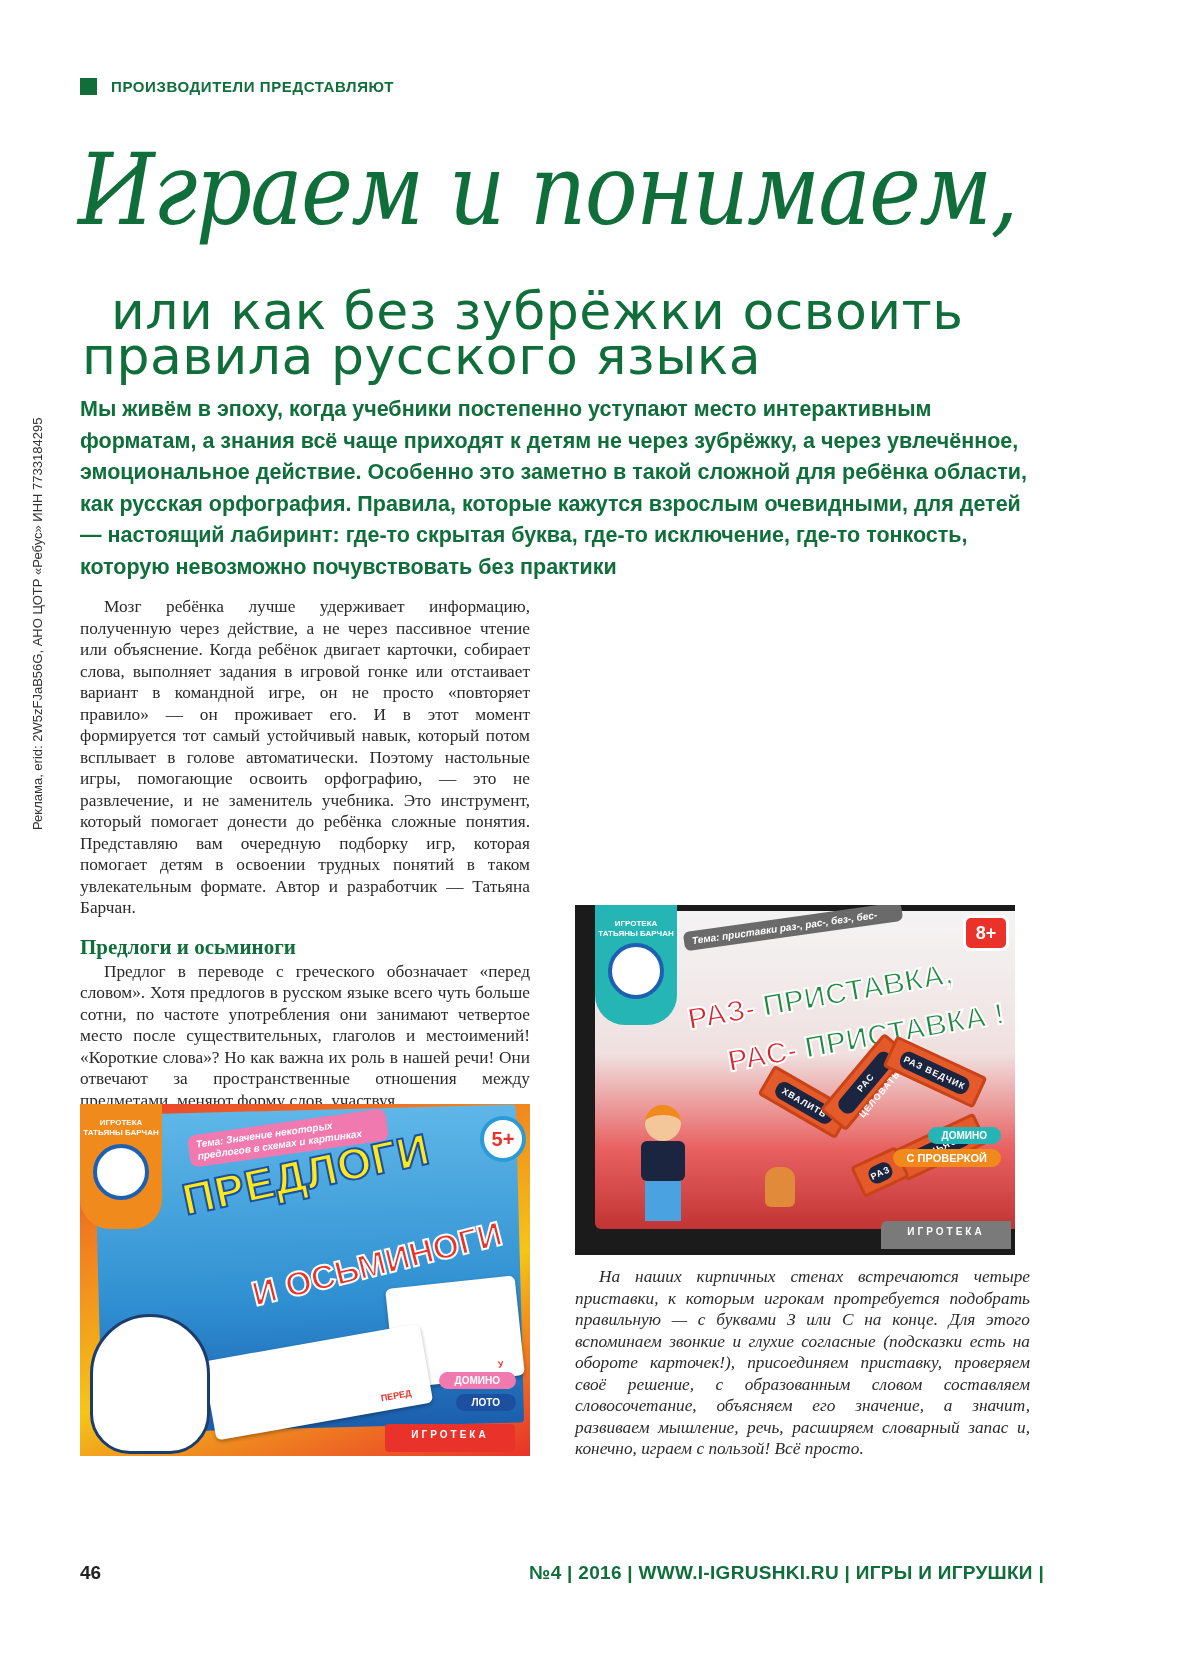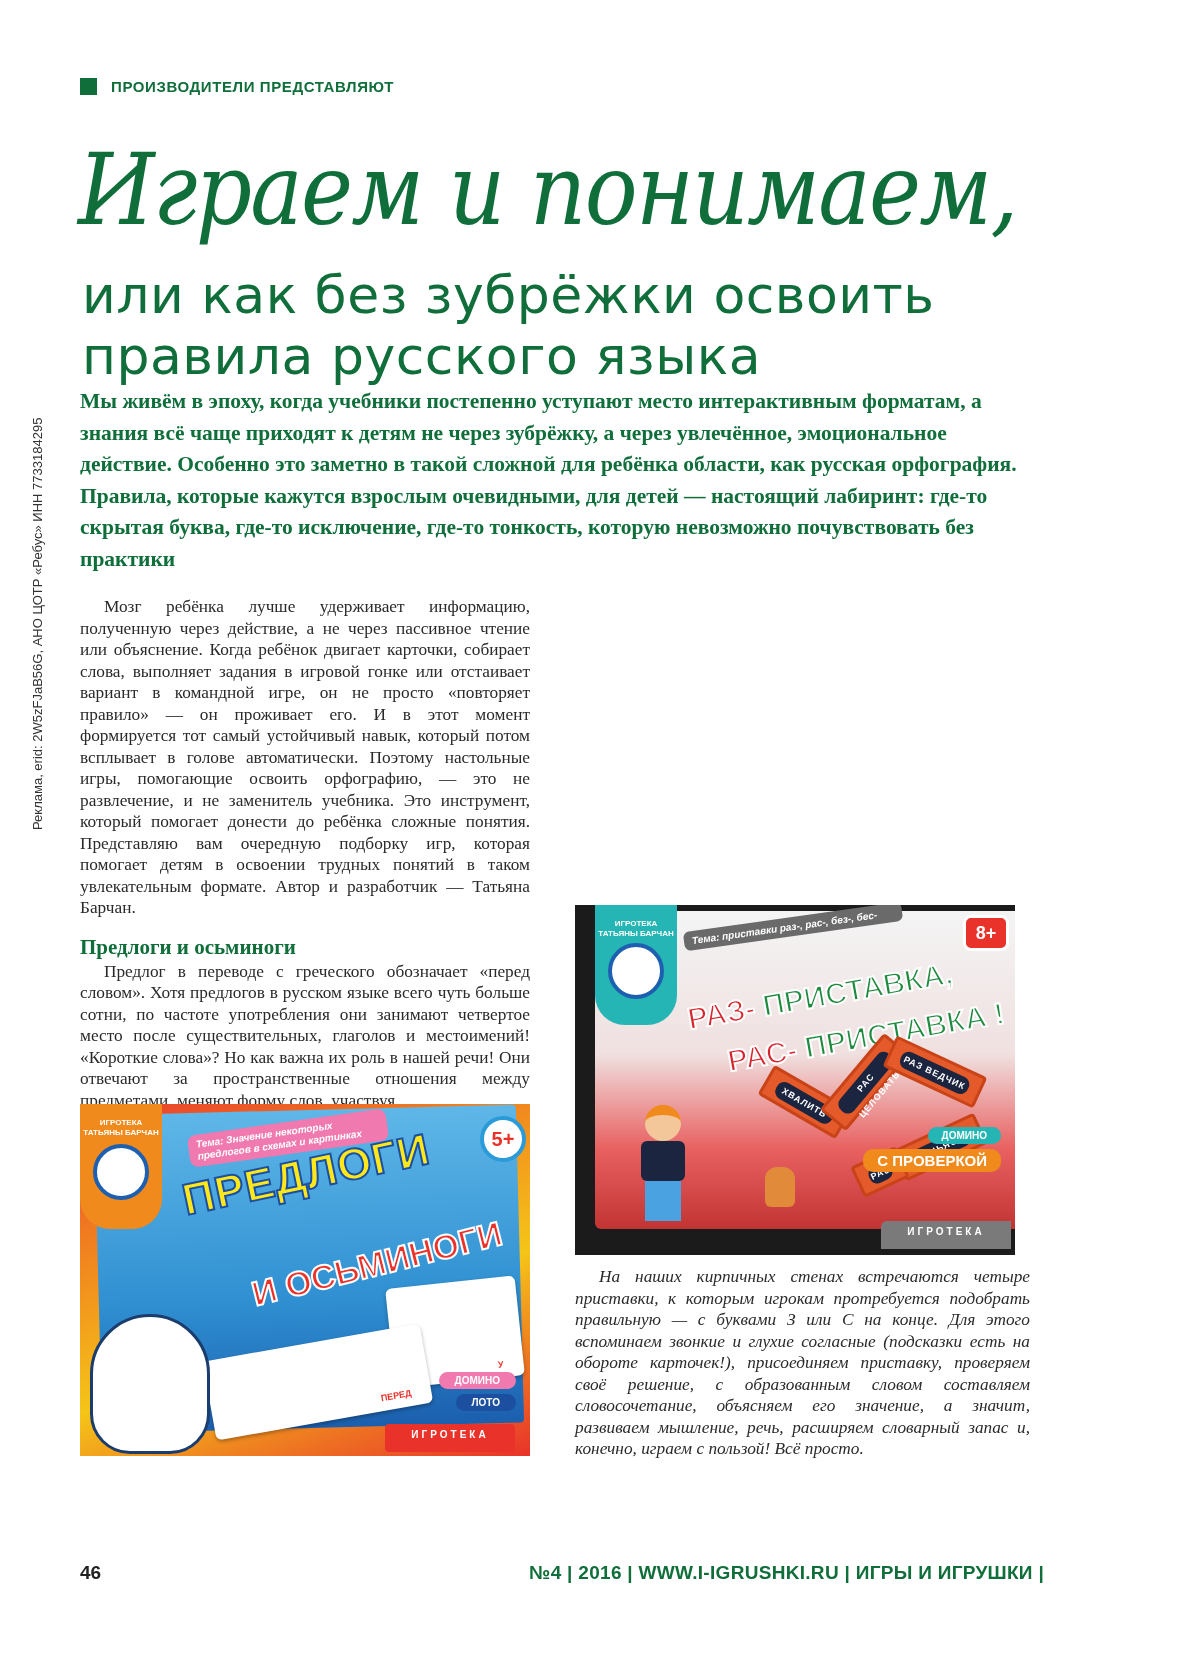--- a/index.html
+++ b/index.html
@@ -13,25 +13,25 @@
 
   
   .ad-note { position: absolute; left: 30px; top: 830px; transform-origin: 0 0; transform: rotate(-90deg);
              font-family: "Liberation Sans", sans-serif; font-size: 13px; color: #333; white-space: nowrap; }
 
   
   .headline-script { position: absolute; left: 78px; top: 140px; font-family: "DejaVu Serif", serif; font-style: italic;
                      font-size: 100px; line-height: 1; color: #0f6e3a; letter-spacing: -2px; transform: scaleX(0.88); transform-origin: 0 0; font-weight: normal; }
   .headline-sub { position: absolute; left: 82px; font-family: "DejaVu Sans", sans-serif; font-weight: normal;
                   font-size: 52px; line-height: 1; color: #0f6e3a; letter-spacing: 0.5px; }
-  .headline-sub.l1 { top: 269px; }
+  .headline-sub.l1 { top: 285px; margin-left: 29px; }
   .headline-sub.l2 { top: 330px; }
 
   
-  .lead { position: absolute; left: 80px; top: 386px; width: 960px; font-family: Liberation Serif, serif; font-weight: bold;
+  .lead { position: absolute; left: 80px; top: 394px; width: 960px; font-family: Liberation Sans, sans-serif; font-weight: bold;
           font-size: 21.5px; line-height: 31.5px; color: #0f6e3a; }
 
   
   .col { position: absolute; font-size: 17.3px; line-height: 21.5px; text-align: justify; color: #2a2a2a; }
   .col p { text-indent: 24px; }
   .col p.noindent { text-indent: 0; }
   .col-left { left: 80px; top: 596px; width: 450px; }
   .col-right { left: 575px; top: 596px; width: 455px; }
   .subhead { font-family: "Liberation Serif", serif; font-weight: bold; font-size: 21px; line-height: 24px; color: #0f6e3a; margin-top: 16px; margin-bottom: 2px; text-indent: 0 !important; }
 
@@ -70,21 +70,21 @@
   .img2 .title .grn { color: #1e8a3e; }
   .img2 .domino-tile { position: absolute; height: 34px; background: #e55a2a; border: 3px solid #c84318; border-radius: 4px; }
   .img2 .domino-tile .w { position: absolute; left: 10px; right: 10px; top: 6px; height: 18px; background: #1c2540; border-radius: 8px; color: #fff; font-family: "Liberation Sans", sans-serif; font-weight: bold; font-size: 9px; line-height: 18px; text-align: center; letter-spacing: 1px; }
   .img2 .boy { position: absolute; left: 60px; top: 200px; width: 60px; height: 120px; }
   .img2 .boy .head { position: absolute; left: 10px; top: 0; width: 36px; height: 36px; border-radius: 50%; background: #f3c79a; border-top: 10px solid #f08a1c; }
   .img2 .boy .body { position: absolute; left: 6px; top: 36px; width: 44px; height: 40px; background: #1c2540; border-radius: 6px; }
   .img2 .boy .legs { position: absolute; left: 10px; top: 76px; width: 36px; height: 40px; background: #4aa3e0; }
   .img2 .cat { position: absolute; left: 190px; top: 262px; width: 30px; height: 40px; background: #e08a3a; border-radius: 12px 12px 6px 6px; }
   .img2 .pill { position: absolute; right: 14px; padding: 3px 14px; color: #fff; font-family: "Liberation Sans", sans-serif; font-weight: bold; font-size: 10px; border-radius: 10px; }
   .img2 .pill.domino { top: 222px; background: #25b5b5; }
-  .img2 .pill.check { top: 244px; background: #f08a1c; font-size: 15px; }
+  .img2 .pill.check { top: 244px; background: #f08a1c; font-size: 11px; }
   .img2 .brand { position: absolute; right: 4px; bottom: 6px; width: 130px; height: 28px; background: #7a7a7a; border-radius: 6px 0 0 0; color: #fff; font-family: "Liberation Sans", sans-serif; font-weight: bold; font-size: 10px; letter-spacing: 3px; text-align: center; line-height: 22px; }
 
   
   .footer-page { position: absolute; left: 80px; top: 1562px; font-family: "Liberation Sans", sans-serif; font-weight: bold; font-size: 19px; color: #222; }
   .footer-right { position: absolute; right: 138px; top: 1562px; font-family: "Liberation Sans", sans-serif; font-weight: bold; font-size: 19px; color: #0f6e3a; letter-spacing: 0.3px; }
 </style>
 </head>
 <body>
 
 <div class="section-label">

